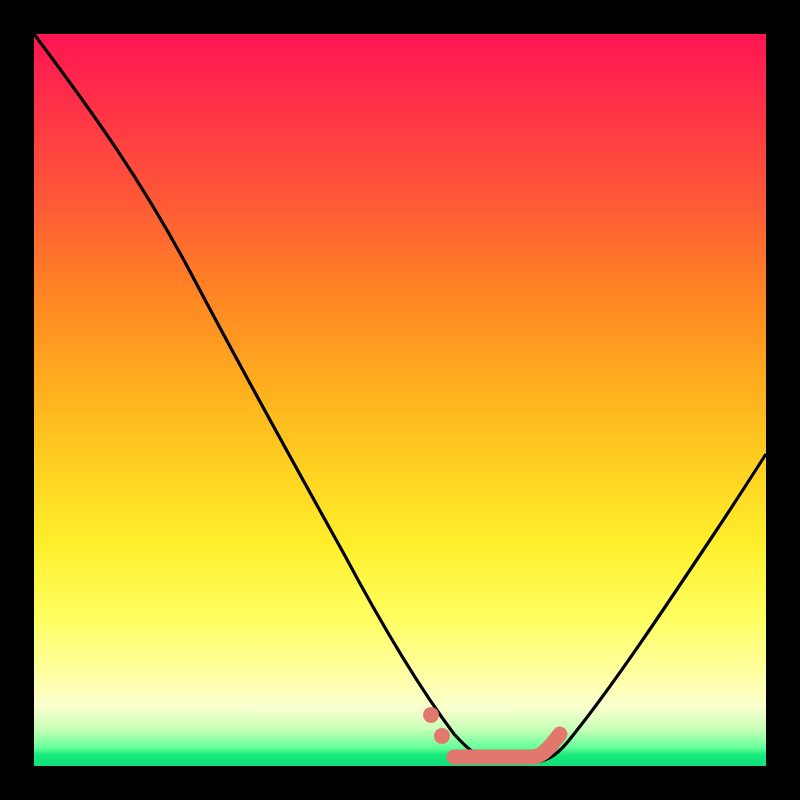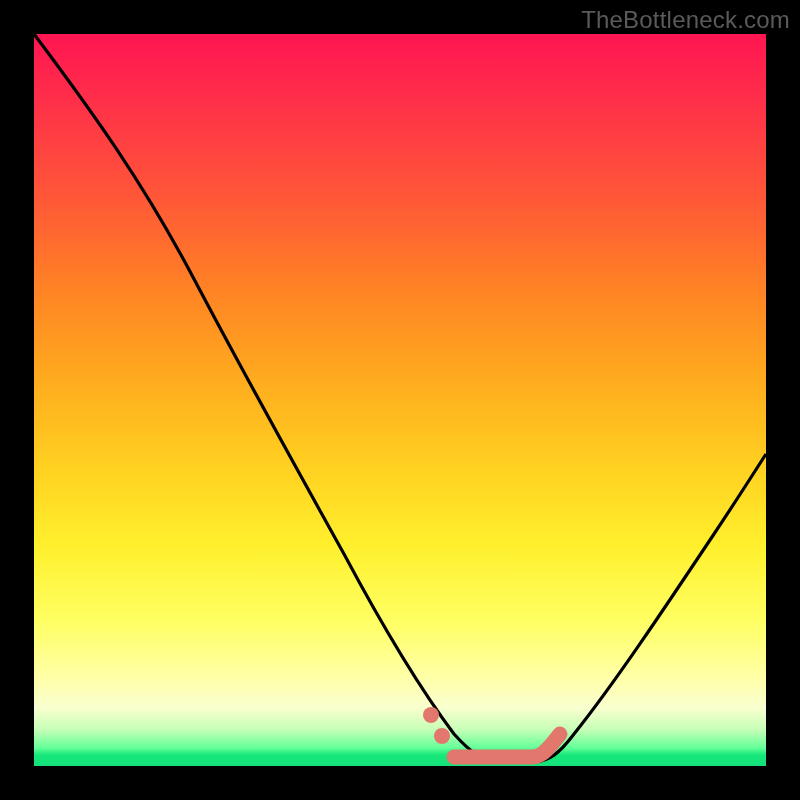--- a/index.html
+++ b/index.html
@@ -86,15 +86,14 @@
                L 498 723
                C 506 723, 511 718, 518 710
                L 526 700" fill="none" stroke="#e2786d" stroke-width="15" stroke-linecap="round"></path>
 
       <circle cx="397" cy="681" r="8" fill="#e2786d"></circle>
       <circle cx="408" cy="702" r="8" fill="#e2786d"></circle>
     </svg>
 
   </div>
 
-  <div class="watermark">TheBottleneck.com</div>
 
 </div>
 
 </body></html>

